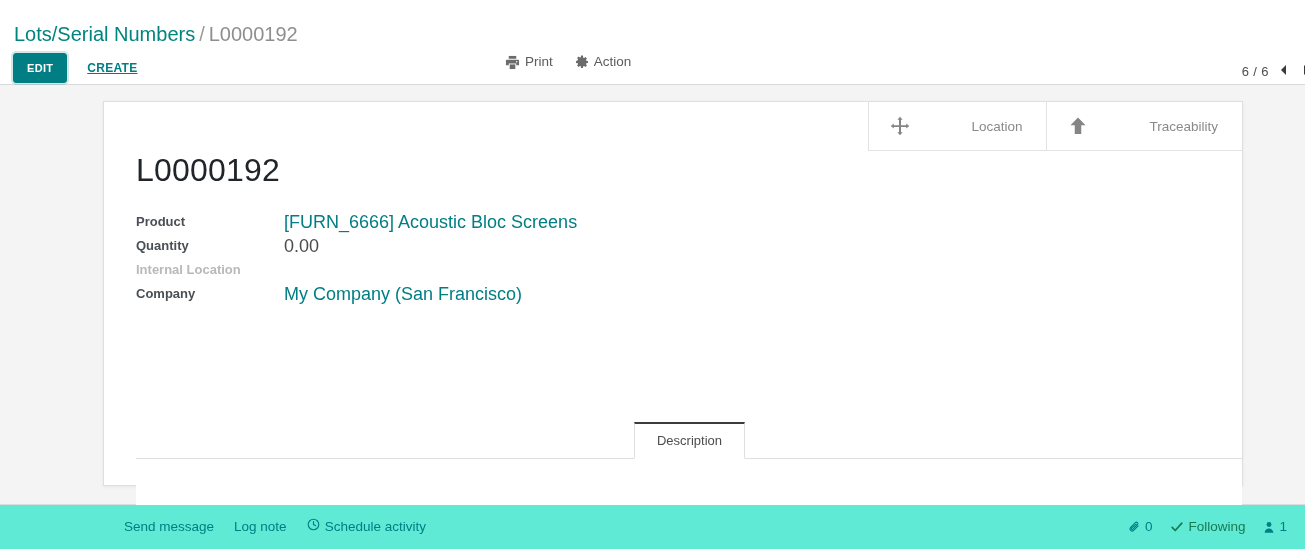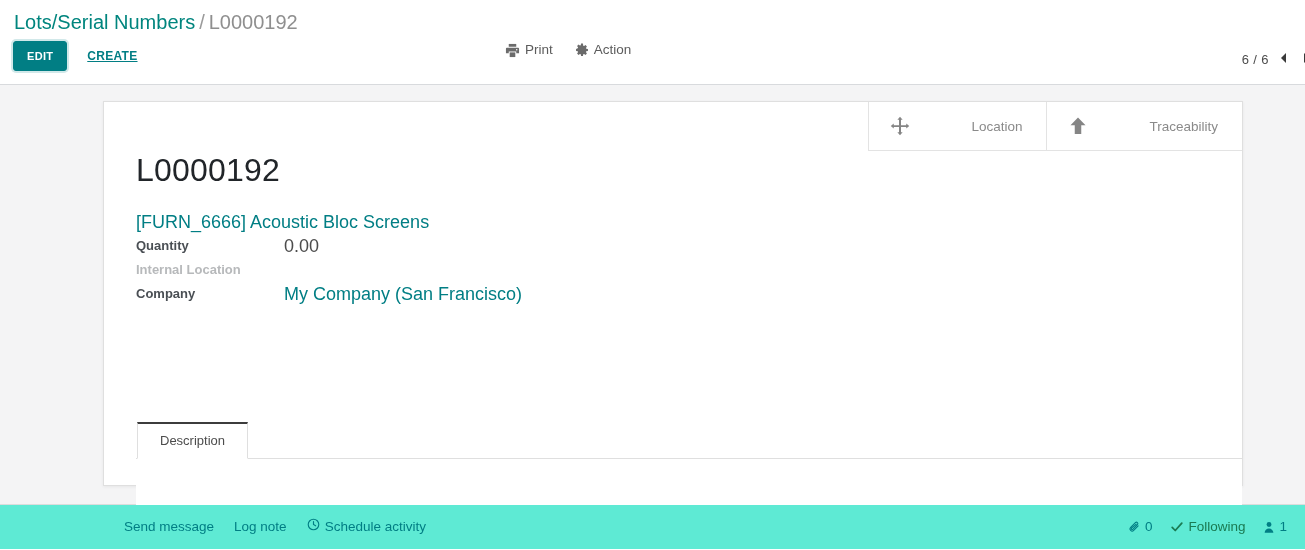--- a/index.html
+++ b/index.html
@@ -16,21 +16,21 @@
   
   .control-panel {
     position: relative;
     background: #ffffff;
     border-bottom: 1px solid #d8dadd;
     height: 85px;
     padding: 0;
   }
 
   .breadcrumb {
-    padding: 9px 0 0 14px;
+    padding: 21px 0 0 14px;
     font-size: 20px;
     line-height: 26px;
     white-space: nowrap;
   }
   .breadcrumb-link {
     color: #00857e;
     cursor: pointer;
     text-decoration: none;
   }
   .breadcrumb-sep {
@@ -195,20 +195,21 @@
   .notebook {
     position: absolute;
     left: 32px;
     right: 0;
     top: 320px;
   }
   .nb-headers {
     display: flex;
     border-bottom: 1px solid #dfdfdf;
     padding-left: 1px;
+    justify-content: center;
   }
   .nb-tab {
     padding: 9px 22px 8px 22px;
     font-size: 13px;
     color: #4c4c4c;
     cursor: pointer;
     background: #fff;
     border: 1px solid transparent;
     border-bottom: none;
     margin-bottom: -1px;
@@ -340,20 +341,21 @@
         </span>
         <span class="smart-btn-label">Traceability</span>
       </div>
     </div>
 
     <div class="sheet-inner">
       <h1 class="record-title">L0000192</h1>
 
       <div>
         <div class="field-row">
+          <span class="field-label">Product</span>
           <span class="field-value link">[FURN_6666] Acoustic Bloc Screens</span>
         </div>
         <div class="field-row">
           <span class="field-label">Quantity</span>
           <span class="field-value">0.00</span>
         </div>
         <div class="field-row">
           <span class="field-label empty">Internal Location</span>
           <span class="field-value"></span>
         </div>

